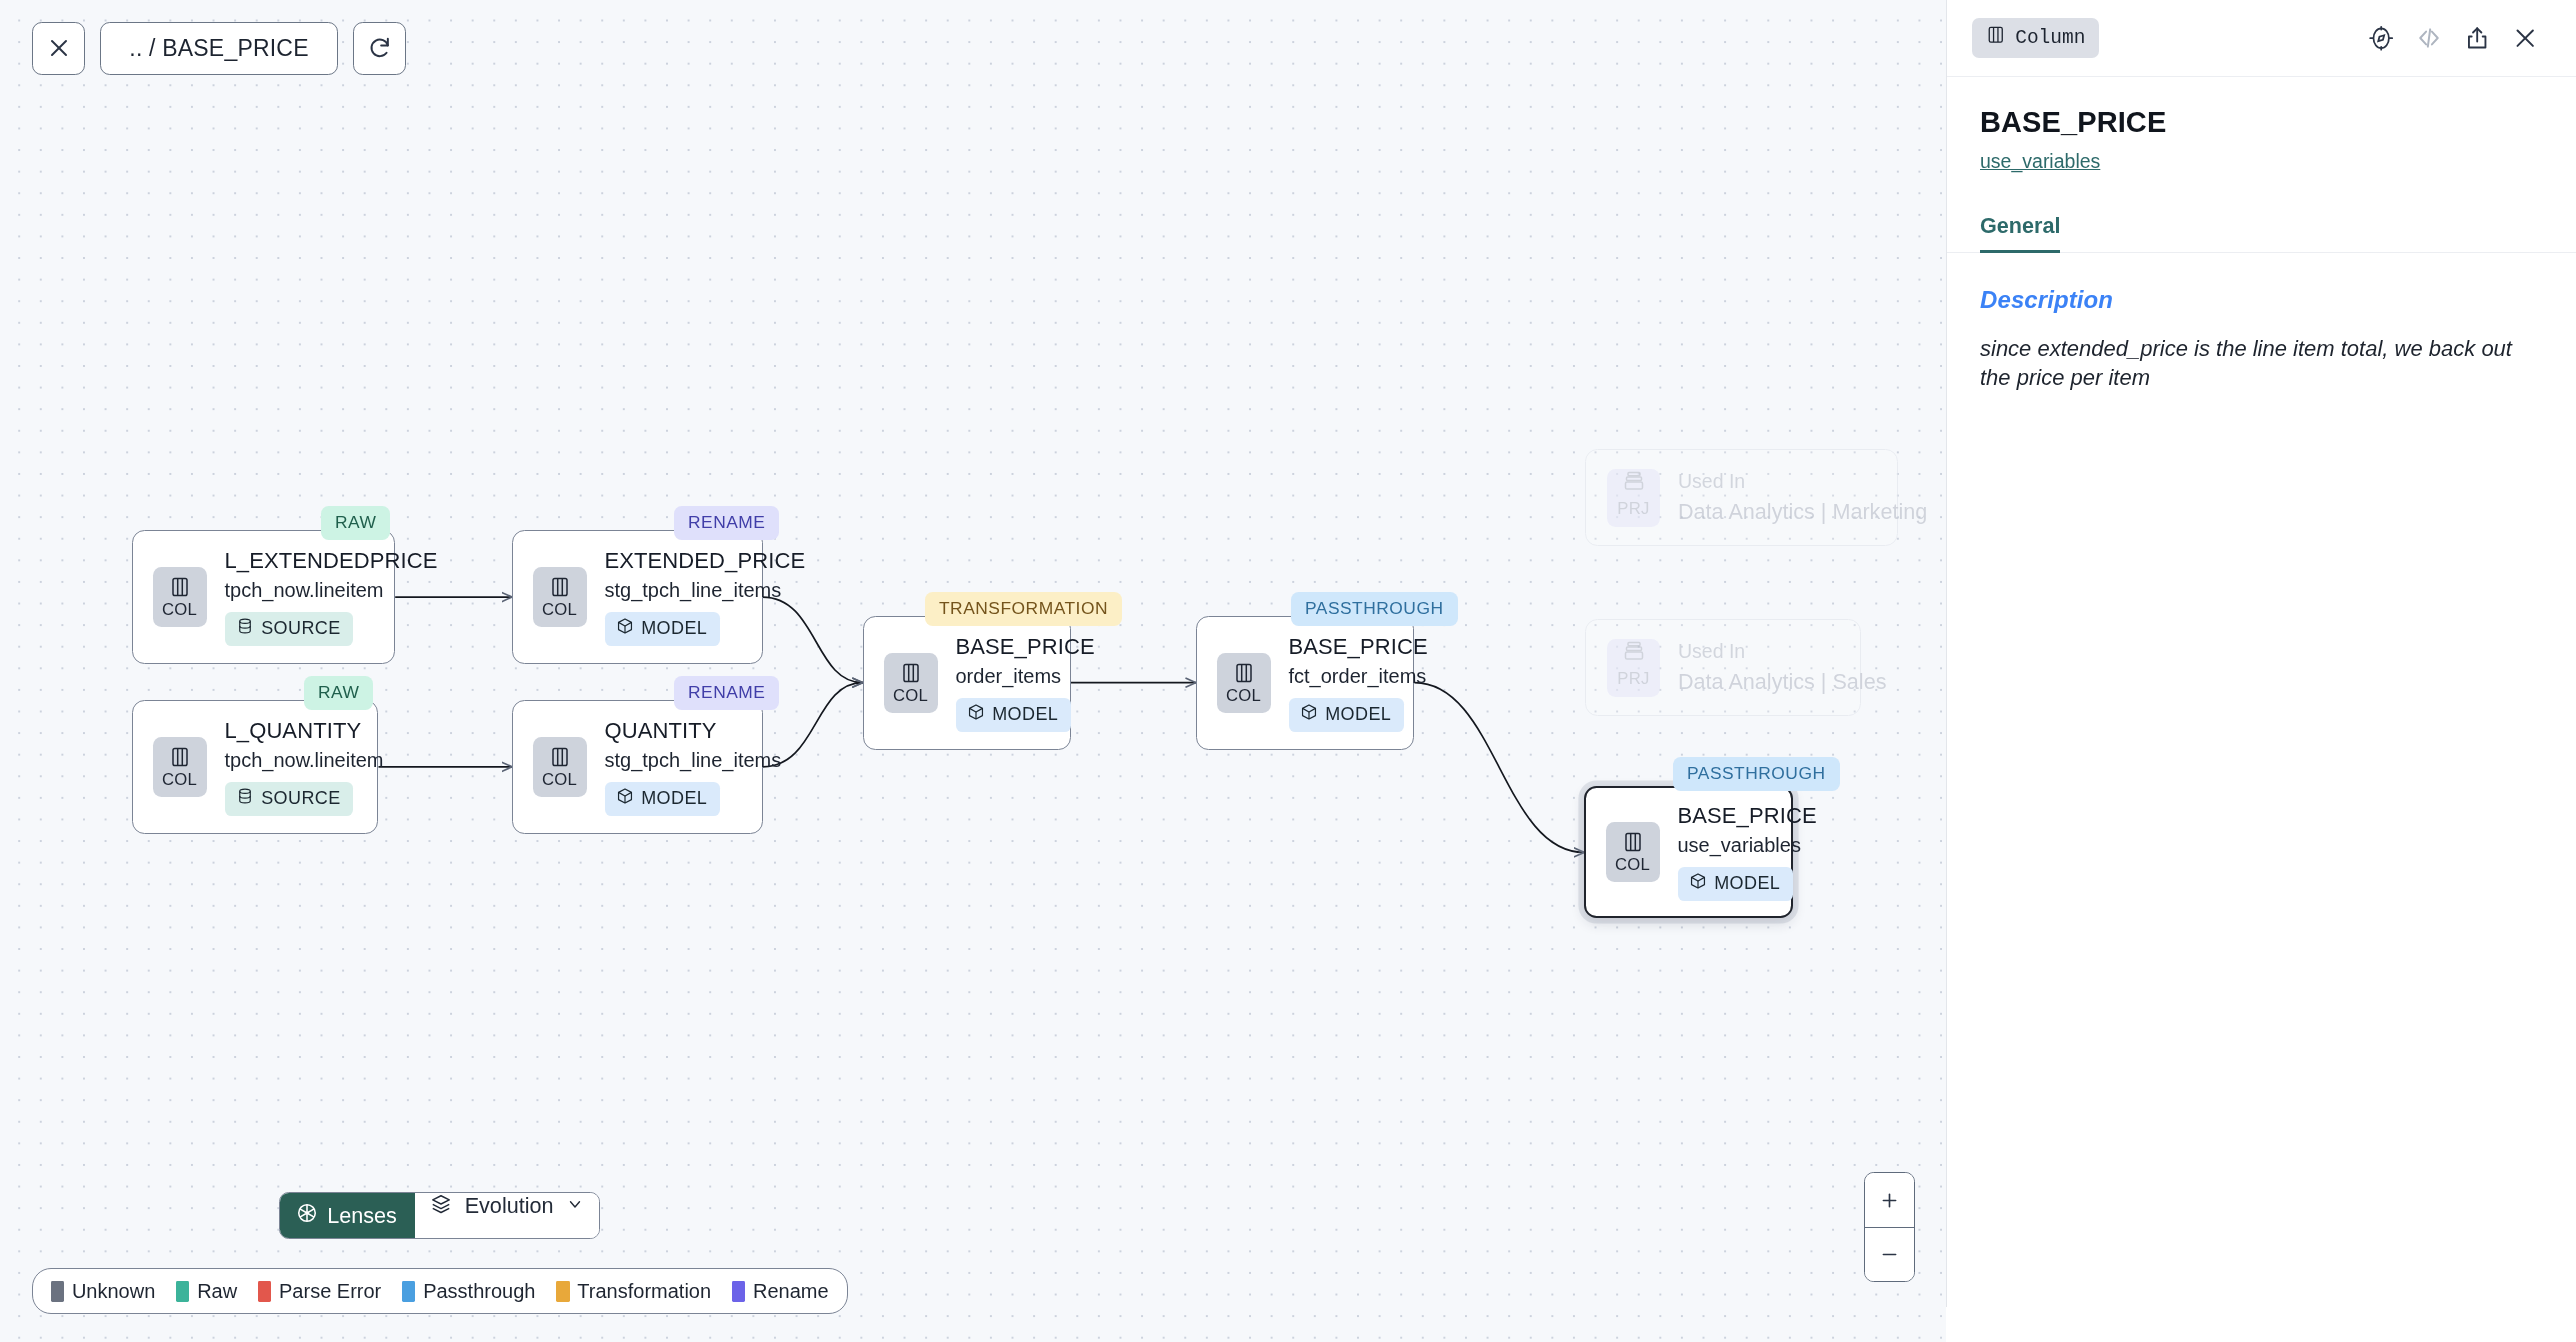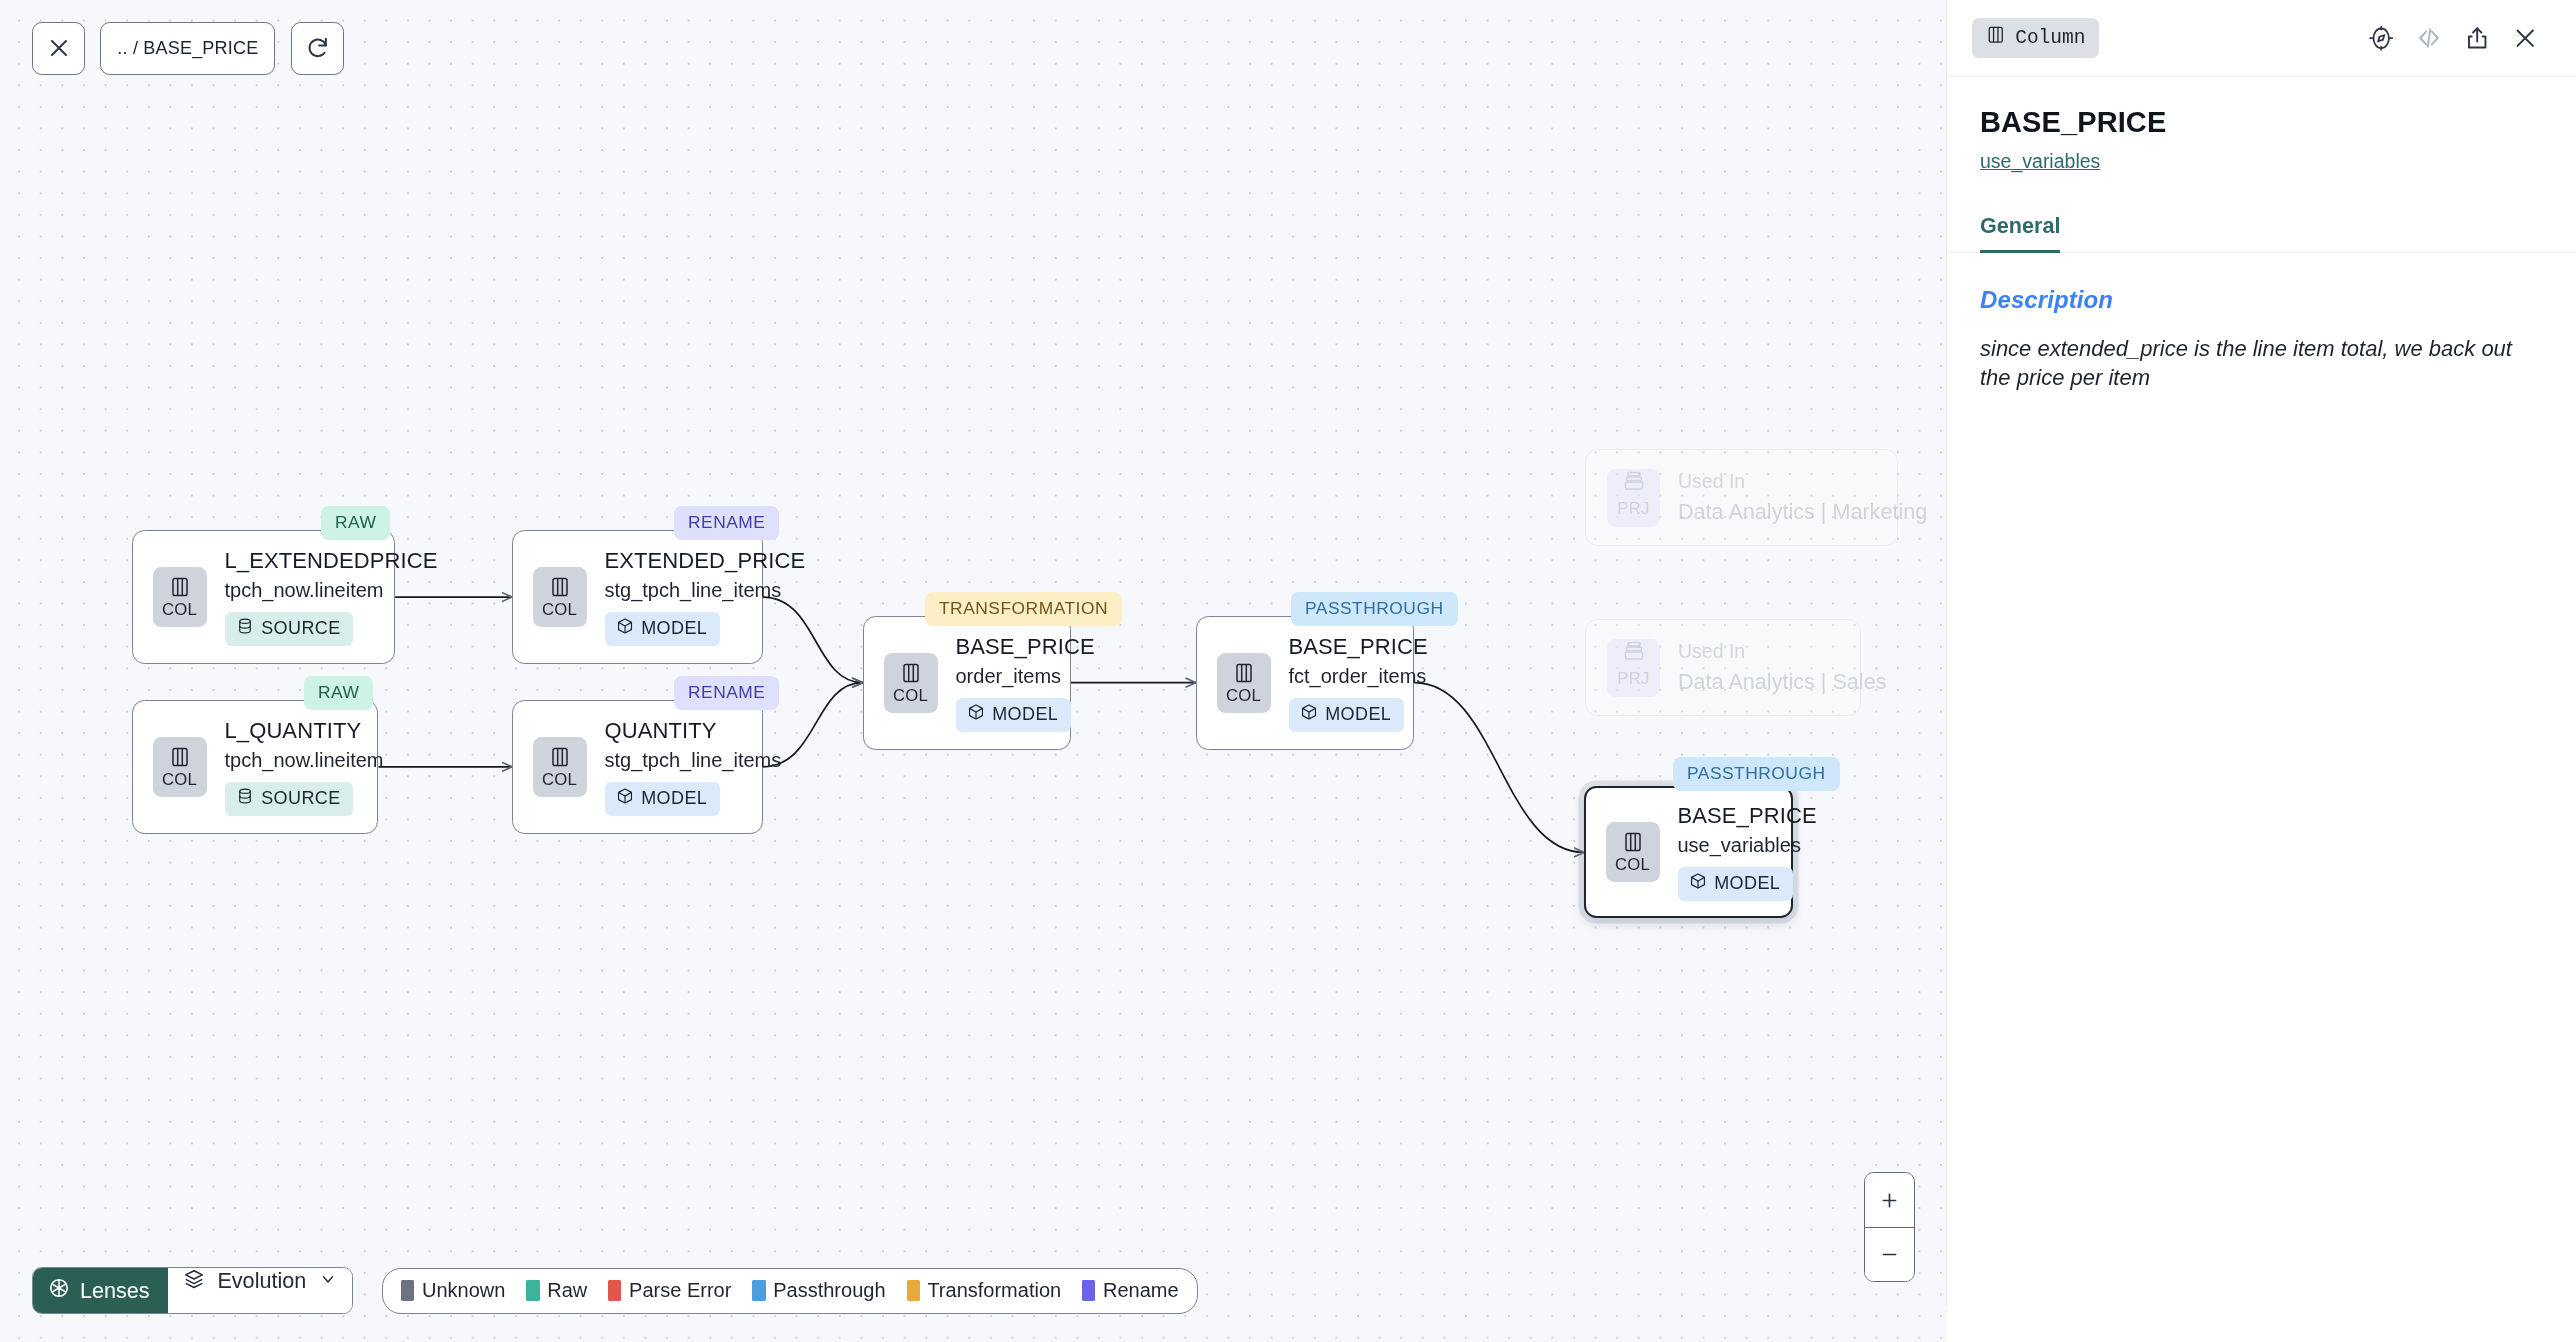--- a/index.html
+++ b/index.html
@@ -47,22 +47,22 @@
     border-radius: 9.7px;
     height: 53px;
     min-width: 53px;
     display: flex;
     align-items: center;
     justify-content: center;
     cursor: pointer;
     color: #2b3445;
   }
   .tl-crumb {
-    padding: 0 16px;
-    font-size: 18px;
+    padding: 0 28px;
+    font-size: 23px;
     color: #1d2430;
     letter-spacing: 0.2px;
     white-space: nowrap;
   }
 
   
   #edges {
     position: absolute;
     left: 0; top: 0;
     width: 1946px;
@@ -185,20 +185,21 @@
 
   
   .bl-bar {
     position: absolute;
     left: 32px;
     bottom: 29px;
     display: flex;
     align-items: center;
     gap: 29px;
     z-index: 40;
+    flex-direction: column;
   }
   .lens-group {
     display: flex;
     align-items: stretch;
     border-radius: 9.7px;
     overflow: hidden;
     border: 1.1px solid #7b8495;
     height: 47px;
     background: #fff;
   }

